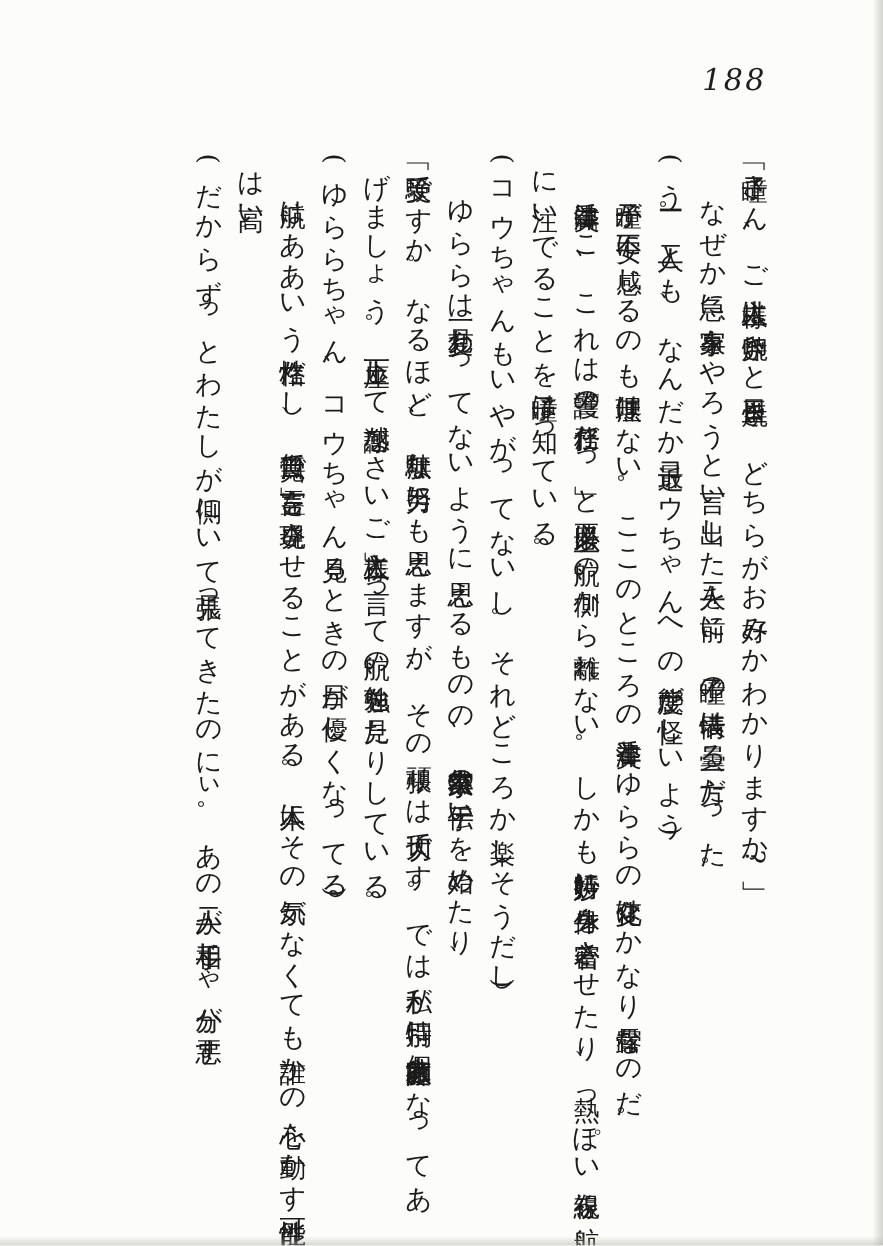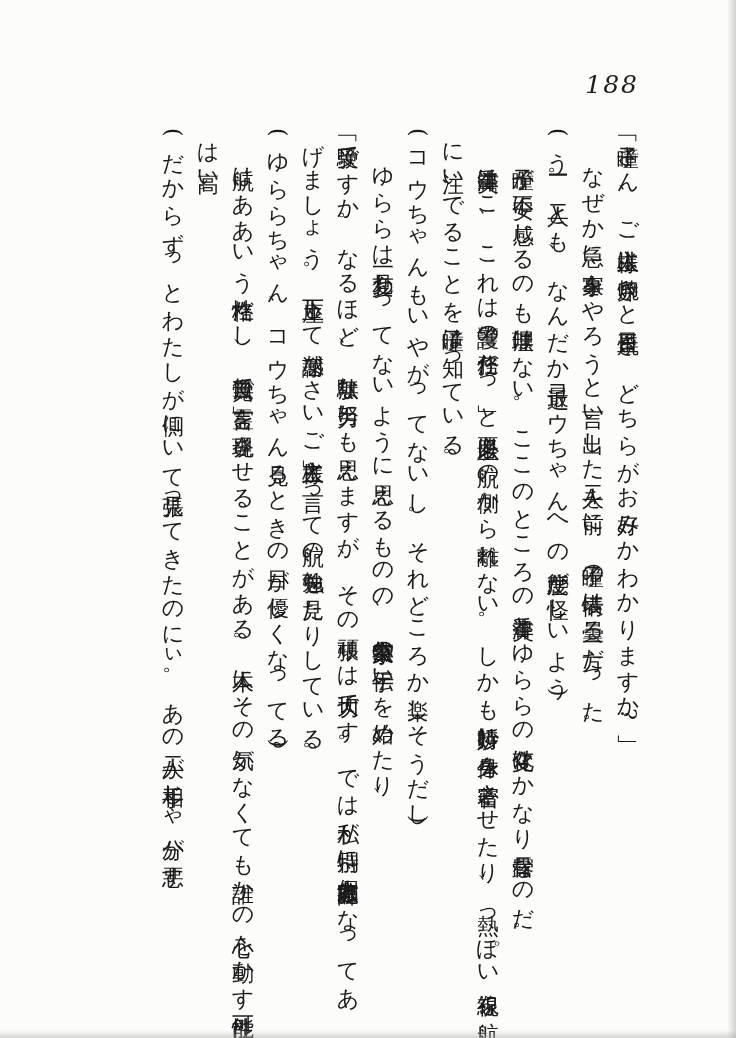--- a/index.html
+++ b/index.html
@@ -19,21 +19,20 @@
   }
   .page-number {
     position: absolute;
     top: 52px;
     right: 97px;
     font-family: "DejaVu Serif", "Liberation Serif", serif;
     font-style: italic;
     font-size: 25px;
     letter-spacing: 2px;
     color: #1e1e1e;
-    margin-top: 18px;
   }
   .text-block {
     position: absolute;
     top: 128px;
     right: 90px;
     height: 884px;
     writing-mode: vertical-rl;
     text-orientation: mixed;
     font-size: 22px;
     line-height: 35px;

